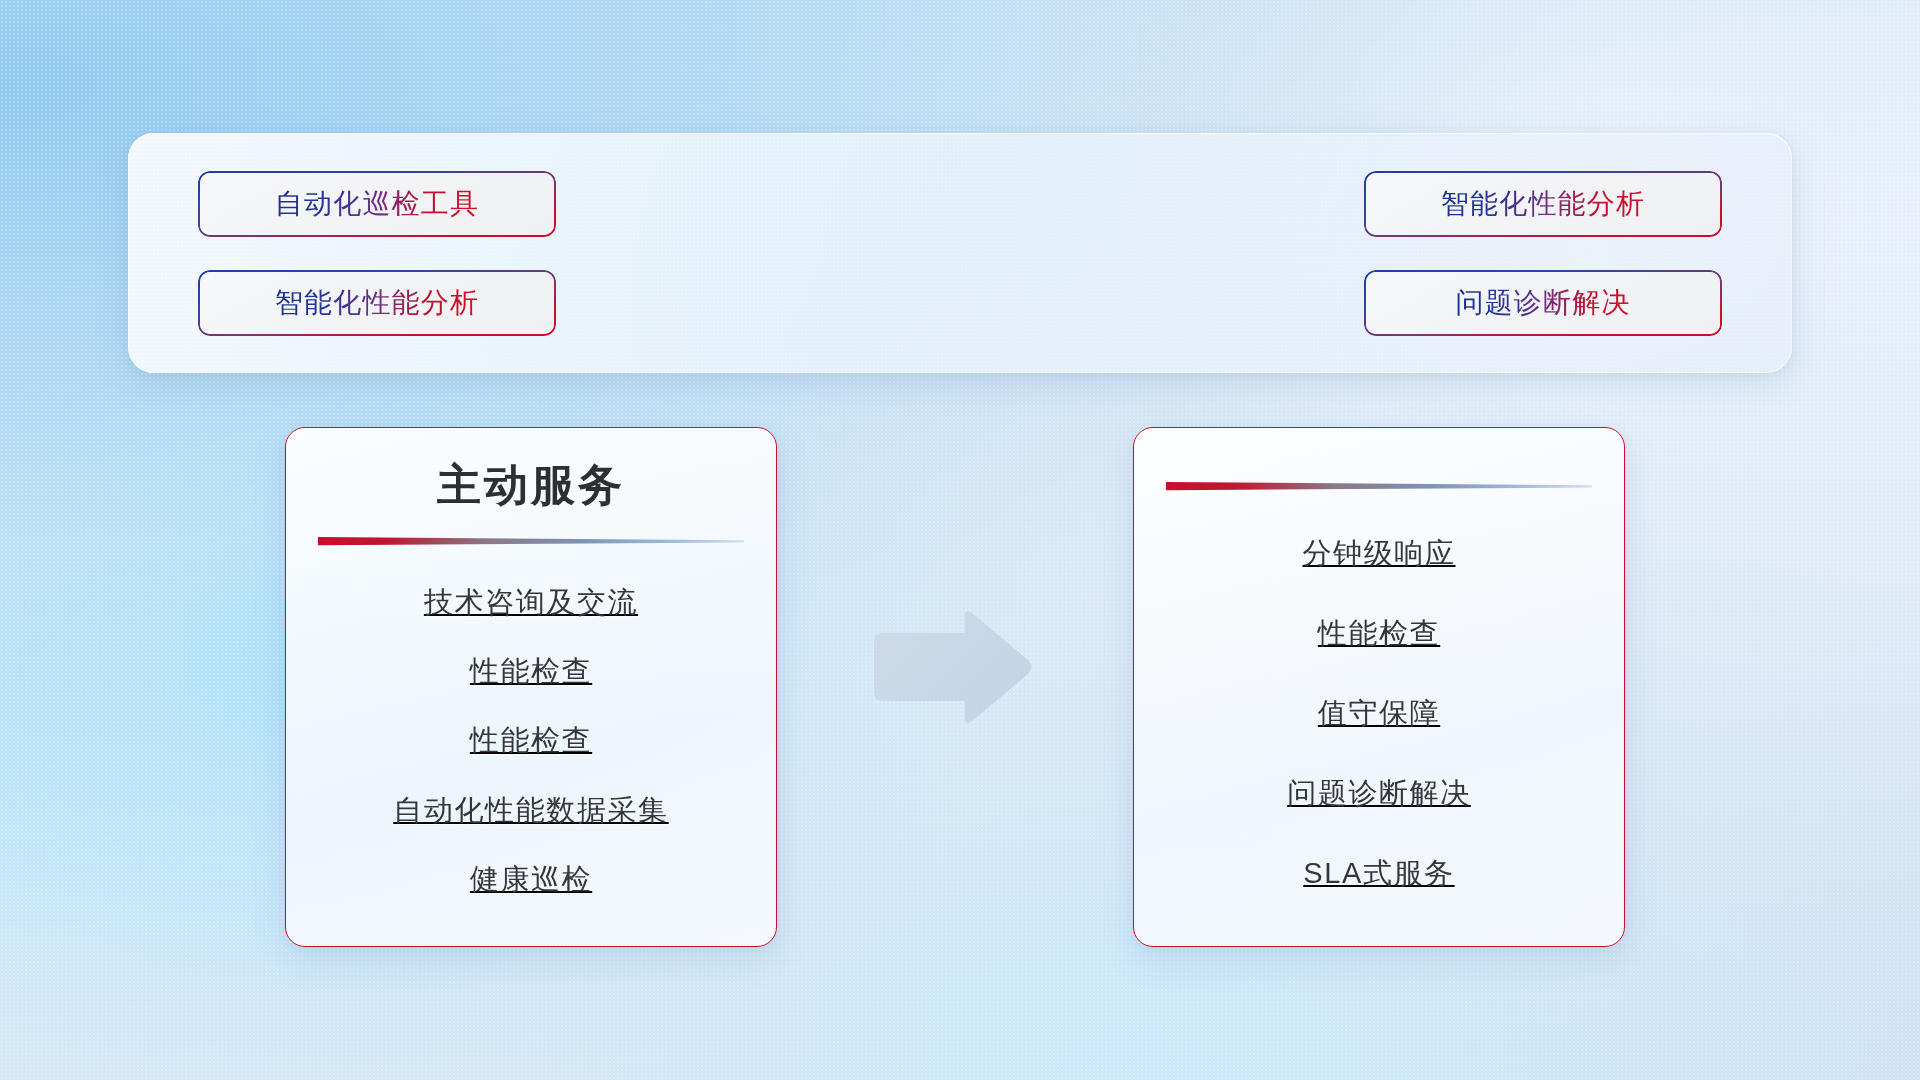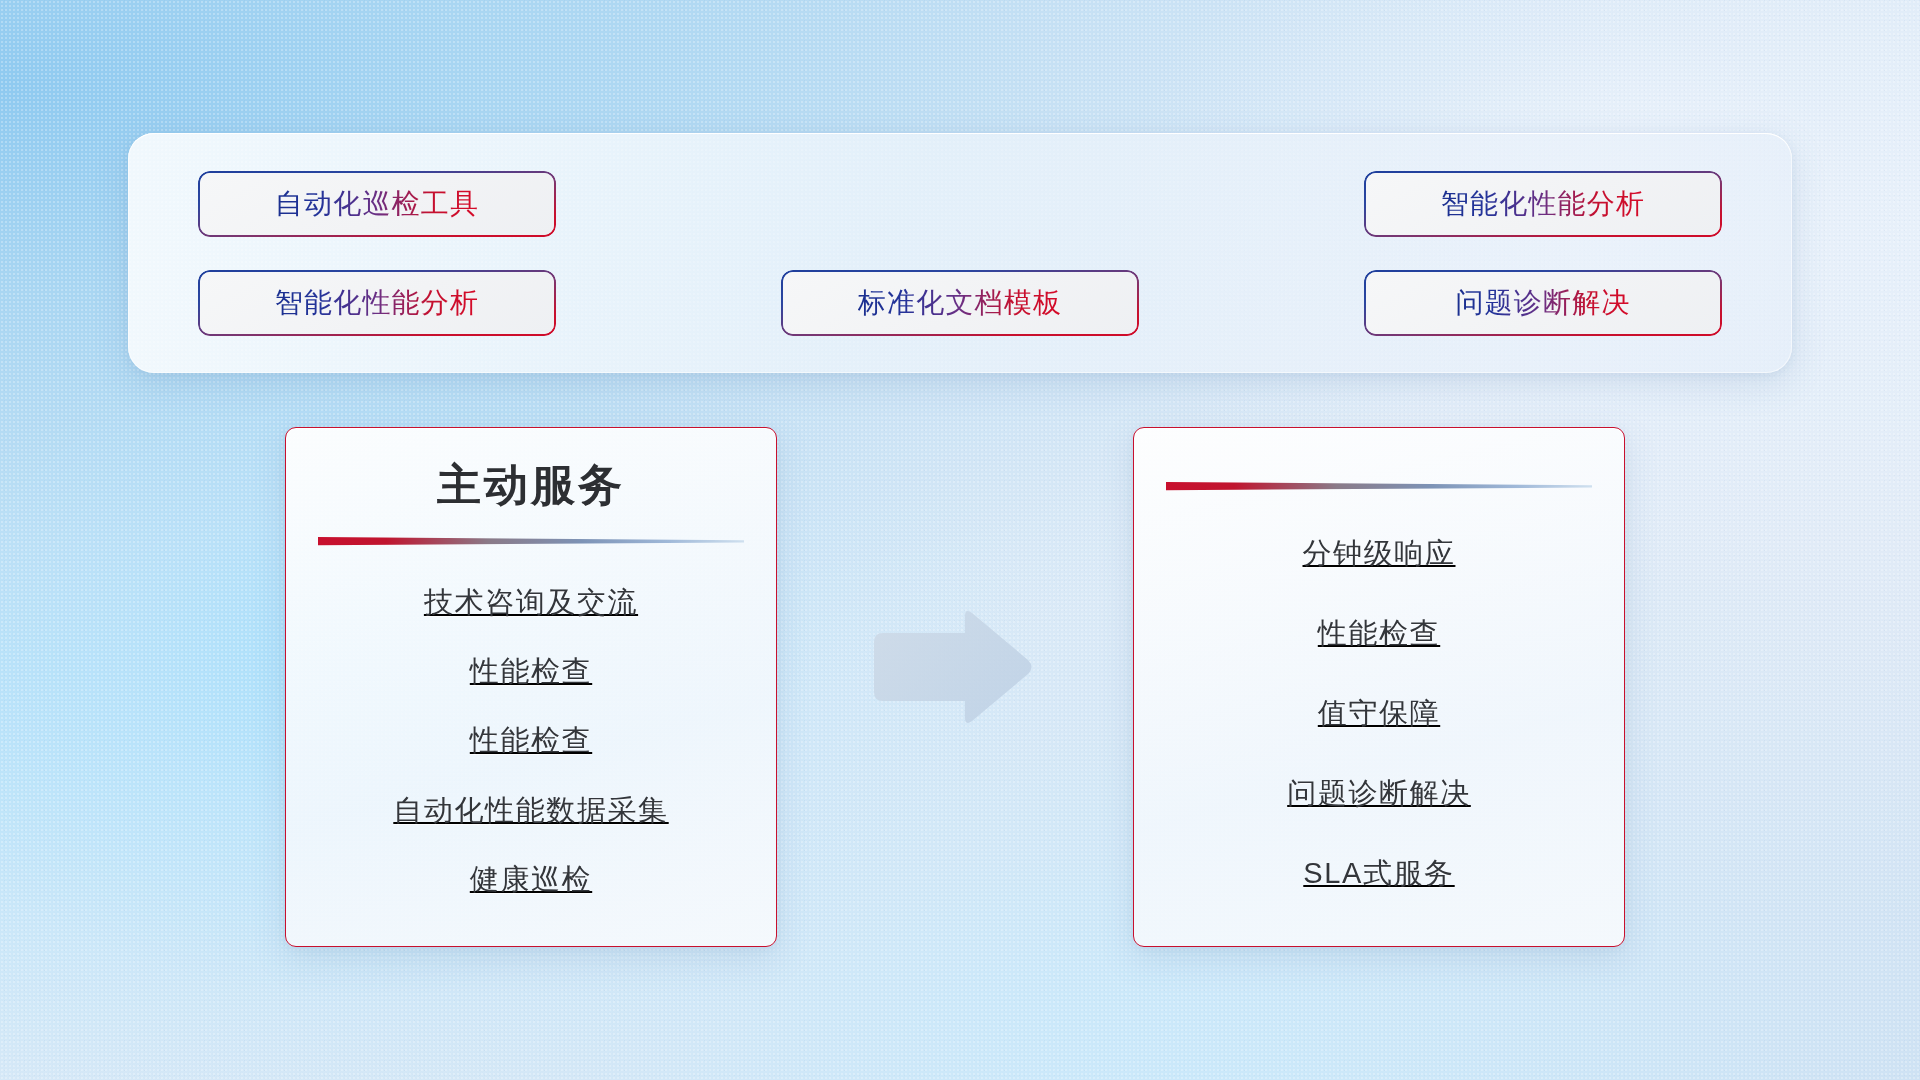--- a/index.html
+++ b/index.html
@@ -134,21 +134,21 @@
     -webkit-text-fill-color: transparent;
     color: transparent;
   }
 
   
   .service-card {
     position: absolute;
     top: 427px;
     width: 492px;
     height: 520px;
-    border-radius: 11px;
+    border-radius: 20px;
     box-sizing: border-box;
     background: linear-gradient(165deg,
         rgba(255,255,255,0.94) 0%,
         rgba(250,252,254,0.90) 30%,
         rgba(243,248,253,0.88) 62%,
         rgba(247,250,253,0.92) 100%);
     border: 1.6px solid #c8102e;
     box-shadow:
       0 12px 34px rgba(92,128,172,0.16),
       0 2px 8px rgba(100,140,180,0.08),
@@ -230,23 +230,20 @@
       <span class="pill-label">自动化巡检工具</span>
     </div>
     <div class="pill">
       <span class="pill-label">智能化性能分析</span>
     </div>
   </div>
 
   <div class="pill-row">
     <div class="pill">
       <span class="pill-label">智能化性能分析</span>
-    </div>
-    <div class="pill">
-      <span class="pill-label">标准化文档模板</span>
     </div>
     <div class="pill">
       <span class="pill-label">问题诊断解决</span>
     </div>
   </div>
 
 </section>
 
 <section class="service-card" id="card-proactive">
   <div class="card-title">主动服务</div>

